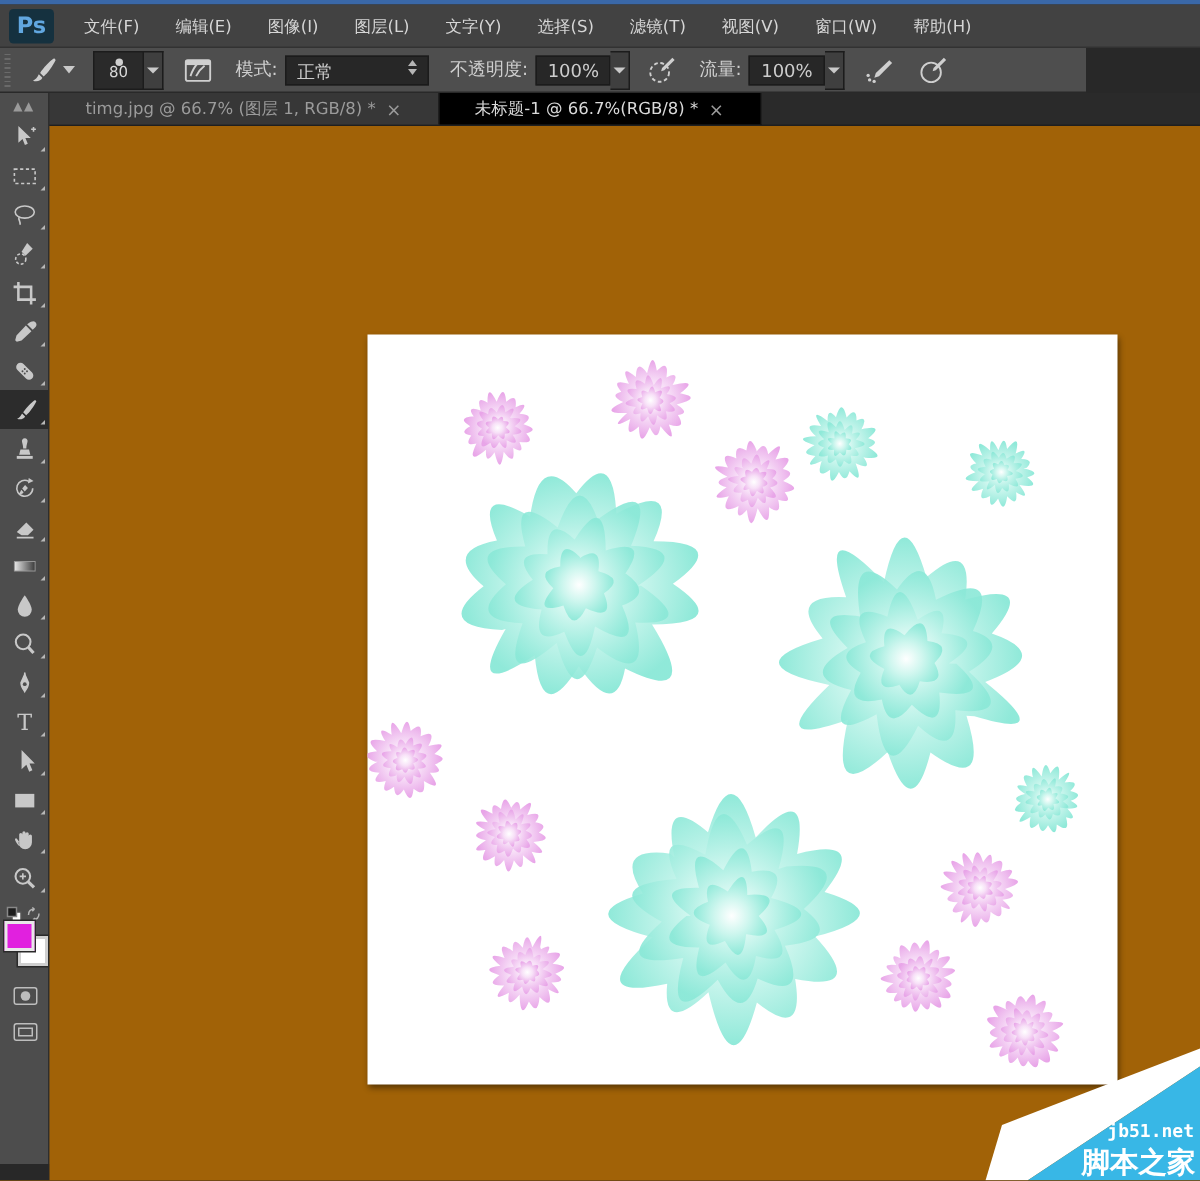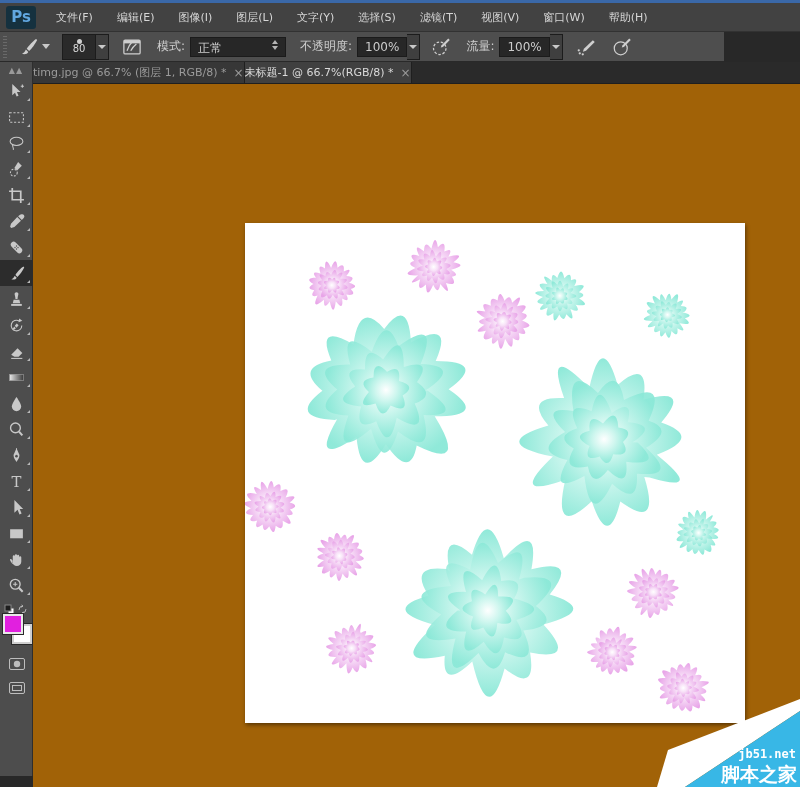--- a/index.html
+++ b/index.html
@@ -65,24 +65,24 @@
   #swatches { position:relative; width:33px; height:40px; }
   #fg-swatch { position:absolute; left:3px; top:2px; width:20px; height:20px;
     border:2px solid #e8e8e8; box-shadow:0 0 0 1px #2a2a2a; }
   #bg-swatch { position:absolute; left:12px; top:12px; width:20px; height:20px;
     background:#ffffff; border:2px solid #cfcfcf; box-shadow:0 0 0 1px #2a2a2a; }
   .tb-btn { width:33px; height:24px; display:flex; align-items:center; justify-content:center; }
 
   
   #tabbar { position:absolute; left:33px; top:62px; width:767px; height:22px;
     background:#2a2a2a; display:flex; align-items:stretch; border-bottom:1px solid #1f1f1f; }
-  .doc-tab { display:flex; align-items:center; padding:0 0; font-size:11px;
+  .doc-tab { display:flex; align-items:center; padding:0 24px; font-size:11px;
     border-right:1px solid #1f1f1f; white-space:nowrap; cursor:pointer; }
   .doc-tab.inactive { background:#373737; color:#9b9b9b; }
-  .doc-tab.active   { background:#404040; color:#dadada; }
+  .doc-tab.active   { background:#000000; color:#dadada; }
   .tab-close { margin-left:7px; font-size:12px; line-height:1; color:#9b9b9b; }
 
   
   #canvas-area { position:absolute; left:33px; top:84px; width:767px; height:703px;
     background:#a16207; }
   #document { position:absolute; left:212px; top:139px; width:500px; height:500px;
     background:#ffffff; box-shadow:1px 2px 4px rgba(0,0,0,.45); }
   #doc-svg { display:block; }
 
   

